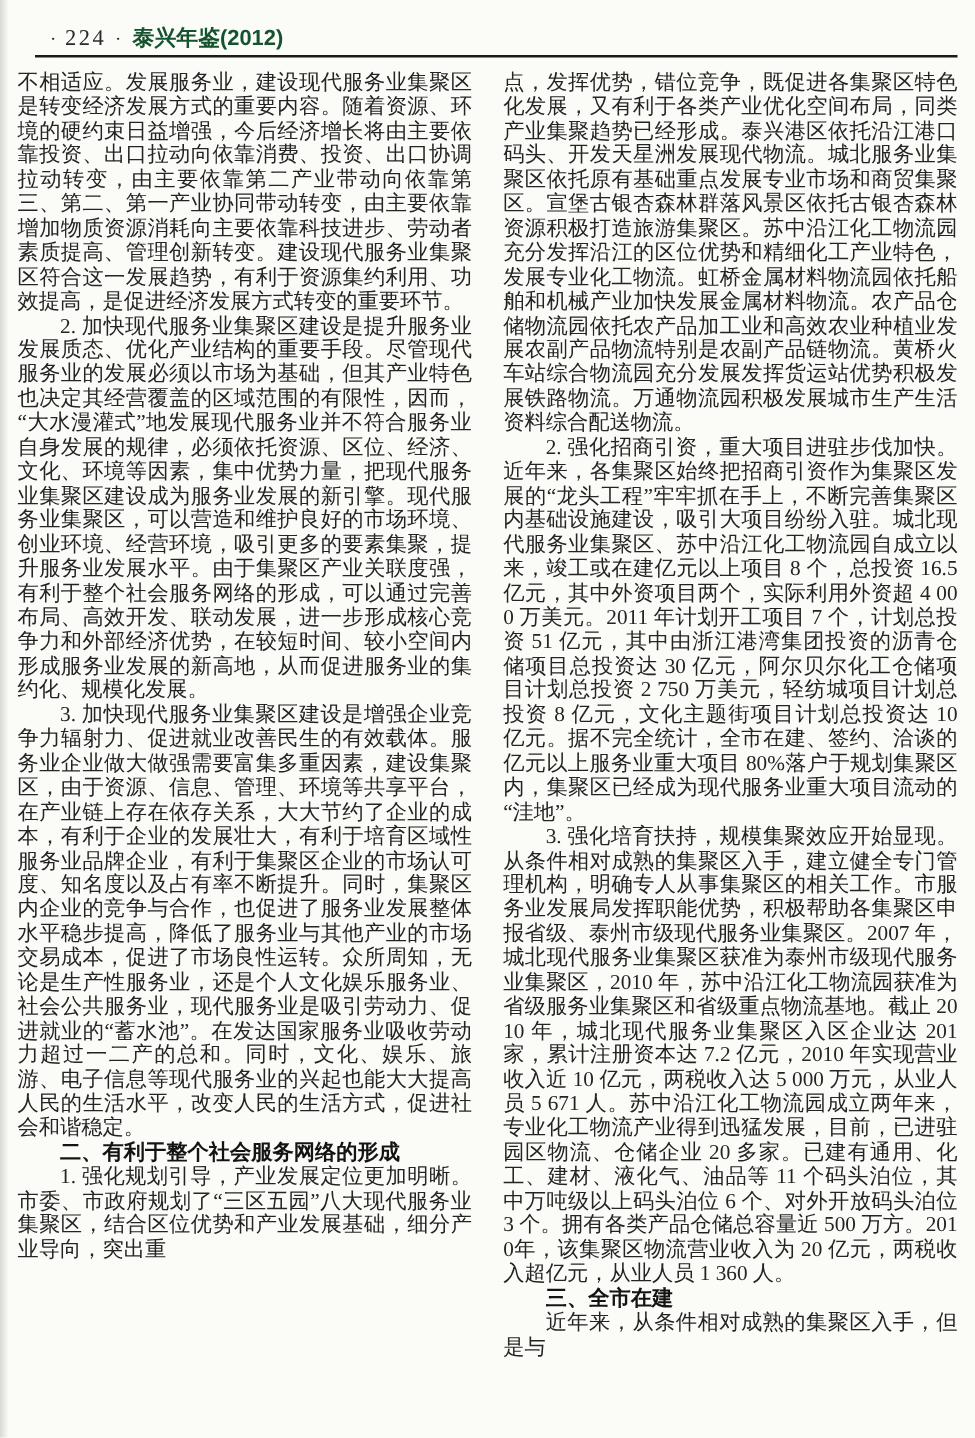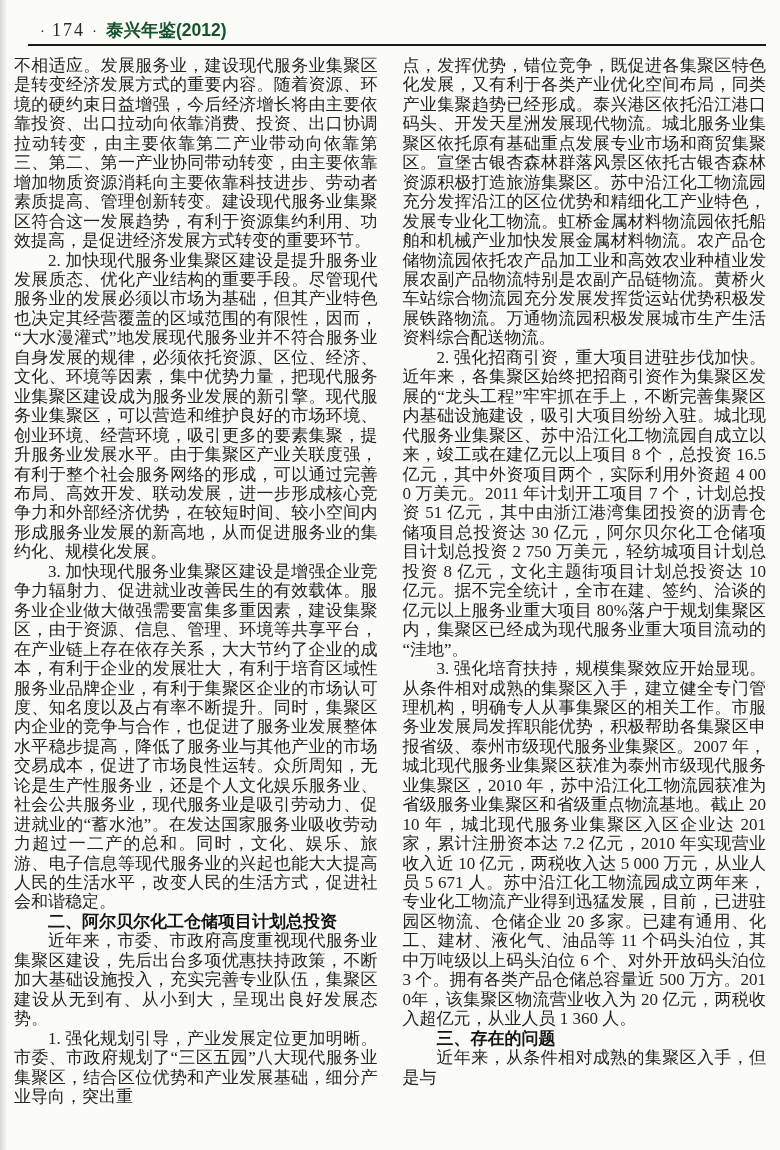--- a/index.html
+++ b/index.html
@@ -87,41 +87,40 @@
 </style>
 </head>
 <body>
 
 <div class="page">
 
   <div class="edge-left"></div>
 
   <div class="header">
     <span class="dot">·</span>
-    <span class="pagenum">174</span>
+    <span class="pagenum">224</span>
     <span class="dot">·</span>
     <span class="booktitle">泰兴年鉴(2012)</span>
   </div>
 
   <div class="rule"></div>
 
   <div class="columns">
 
     <div class="col">
       <p>不相适应。发展服务业，建设现代服务业集聚区是转变经济发展方式的重要内容。随着资源、环境的硬约束日益增强，今后经济增长将由主要依靠投资、出口拉动向依靠消费、投资、出口协调拉动转变，由主要依靠第二产业带动向依靠第三、第二、第一产业协同带动转变，由主要依靠增加物质资源消耗向主要依靠科技进步、劳动者素质提高、管理创新转变。建设现代服务业集聚区符合这一发展趋势，有利于资源集约利用、功效提高，是促进经济发展方式转变的重要环节。</p>
       <p class="indent">2. 加快现代服务业集聚区建设是提升服务业发展质态、优化产业结构的重要手段。尽管现代服务业的发展必须以市场为基础，但其产业特色也决定其经营覆盖的区域范围的有限性，因而，“大水漫灌式”地发展现代服务业并不符合服务业自身发展的规律，必须依托资源、区位、经济、文化、环境等因素，集中优势力量，把现代服务业集聚区建设成为服务业发展的新引擎。现代服务业集聚区，可以营造和维护良好的市场环境、创业环境、经营环境，吸引更多的要素集聚，提升服务业发展水平。由于集聚区产业关联度强，有利于整个社会服务网络的形成，可以通过完善布局、高效开发、联动发展，进一步形成核心竞争力和外部经济优势，在较短时间、较小空间内形成服务业发展的新高地，从而促进服务业的集约化、规模化发展。</p>
       <p class="indent">3. 加快现代服务业集聚区建设是增强企业竞争力辐射力、促进就业改善民生的有效载体。服务业企业做大做强需要富集多重因素，建设集聚区，由于资源、信息、管理、环境等共享平台，在产业链上存在依存关系，大大节约了企业的成本，有利于企业的发展壮大，有利于培育区域性服务业品牌企业，有利于集聚区企业的市场认可度、知名度以及占有率不断提升。同时，集聚区内企业的竞争与合作，也促进了服务业发展整体水平稳步提高，降低了服务业与其他产业的市场交易成本，促进了市场良性运转。众所周知，无论是生产性服务业，还是个人文化娱乐服务业、社会公共服务业，现代服务业是吸引劳动力、促进就业的“蓄水池”。在发达国家服务业吸收劳动力超过一二产的总和。同时，文化、娱乐、旅游、电子信息等现代服务业的兴起也能大大提高人民的生活水平，改变人民的生活方式，促进社会和谐稳定。</p>
-      <p class="heading">二、阿尔贝尔化工仓储项目计划总投资</p>
-      <p class="indent">近年来，市委、市政府高度重视现代服务业集聚区建设，先后出台多项优惠扶持政策，不断加大基础设施投入，充实完善专业队伍，集聚区建设从无到有、从小到大，呈现出良好发展态势。</p>
+      <p class="heading">二、有利于整个社会服务网络的形成</p>
       <p class="indent">1. 强化规划引导，产业发展定位更加明晰。市委、市政府规划了“三区五园”八大现代服务业集聚区，结合区位优势和产业发展基础，细分产业导向，突出重</p>
     </div>
 
     <div class="col">
       <p>点，发挥优势，错位竞争，既促进各集聚区特色化发展，又有利于各类产业优化空间布局，同类产业集聚趋势已经形成。泰兴港区依托沿江港口码头、开发天星洲发展现代物流。城北服务业集聚区依托原有基础重点发展专业市场和商贸集聚区。宣堡古银杏森林群落风景区依托古银杏森林资源积极打造旅游集聚区。苏中沿江化工物流园充分发挥沿江的区位优势和精细化工产业特色，发展专业化工物流。虹桥金属材料物流园依托船舶和机械产业加快发展金属材料物流。农产品仓储物流园依托农产品加工业和高效农业种植业发展农副产品物流特别是农副产品链物流。黄桥火车站综合物流园充分发展发挥货运站优势积极发展铁路物流。万通物流园积极发展城市生产生活资料综合配送物流。</p>
       <p class="indent">2. 强化招商引资，重大项目进驻步伐加快。近年来，各集聚区始终把招商引资作为集聚区发展的“龙头工程”牢牢抓在手上，不断完善集聚区内基础设施建设，吸引大项目纷纷入驻。城北现代服务业集聚区、苏中沿江化工物流园自成立以来，竣工或在建亿元以上项目 8 个，总投资 16.5 亿元，其中外资项目两个，实际利用外资超 4 000 万美元。2011 年计划开工项目 7 个，计划总投资 51 亿元，其中由浙江港湾集团投资的沥青仓储项目总投资达 30 亿元，阿尔贝尔化工仓储项目计划总投资 2 750 万美元，轻纺城项目计划总投资 8 亿元，文化主题街项目计划总投资达 10 亿元。据不完全统计，全市在建、签约、洽谈的亿元以上服务业重大项目 80%落户于规划集聚区内，集聚区已经成为现代服务业重大项目流动的“洼地”。</p>
       <p class="indent">3. 强化培育扶持，规模集聚效应开始显现。从条件相对成熟的集聚区入手，建立健全专门管理机构，明确专人从事集聚区的相关工作。市服务业发展局发挥职能优势，积极帮助各集聚区申报省级、泰州市级现代服务业集聚区。2007 年，城北现代服务业集聚区获准为泰州市级现代服务业集聚区，2010 年，苏中沿江化工物流园获准为省级服务业集聚区和省级重点物流基地。截止 2010 年，城北现代服务业集聚区入区企业达 201家，累计注册资本达 7.2 亿元，2010 年实现营业收入近 10 亿元，两税收入达 5 000 万元，从业人员 5 671 人。苏中沿江化工物流园成立两年来，专业化工物流产业得到迅猛发展，目前，已进驻园区物流、仓储企业 20 多家。已建有通用、化工、建材、液化气、油品等 11 个码头泊位，其中万吨级以上码头泊位 6 个、对外开放码头泊位 3 个。拥有各类产品仓储总容量近 500 万方。2010年，该集聚区物流营业收入为 20 亿元，两税收入超亿元，从业人员 1 360 人。</p>
-      <p class="heading">三、存在的问题</p>
+      <p class="heading">三、全市在建</p>
       <p class="indent">近年来，从条件相对成熟的集聚区入手，但是与</p>
     </div>
 
   </div>
 
 </div>
 
 </body></html>

